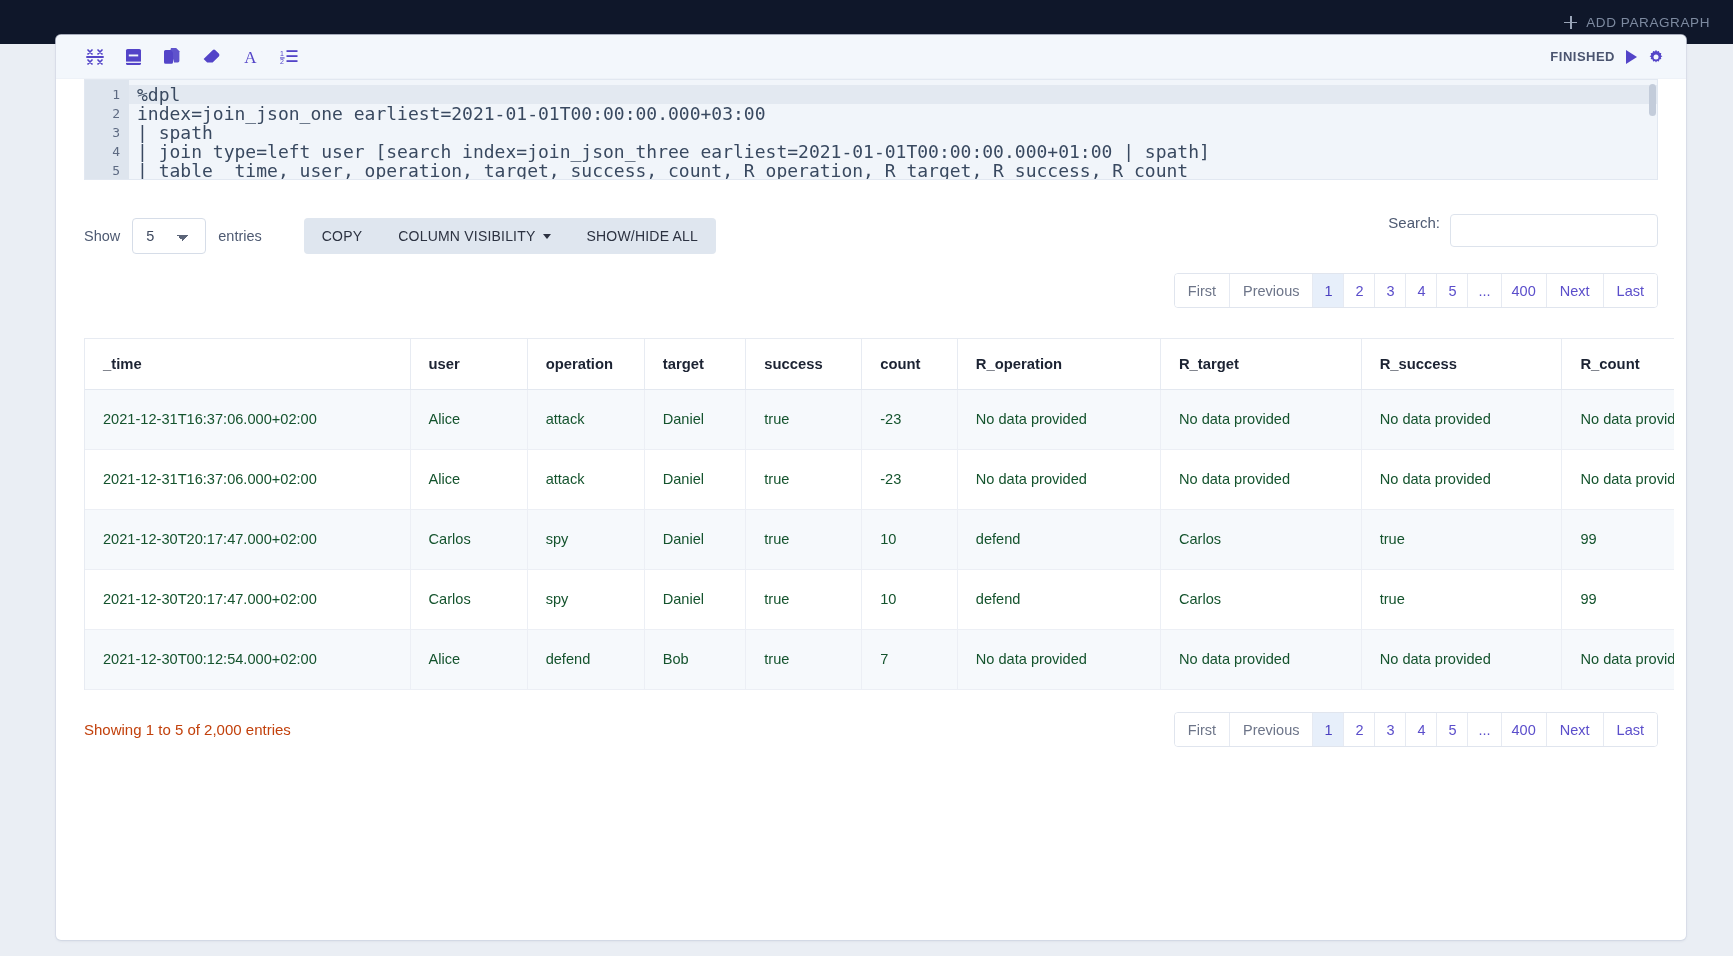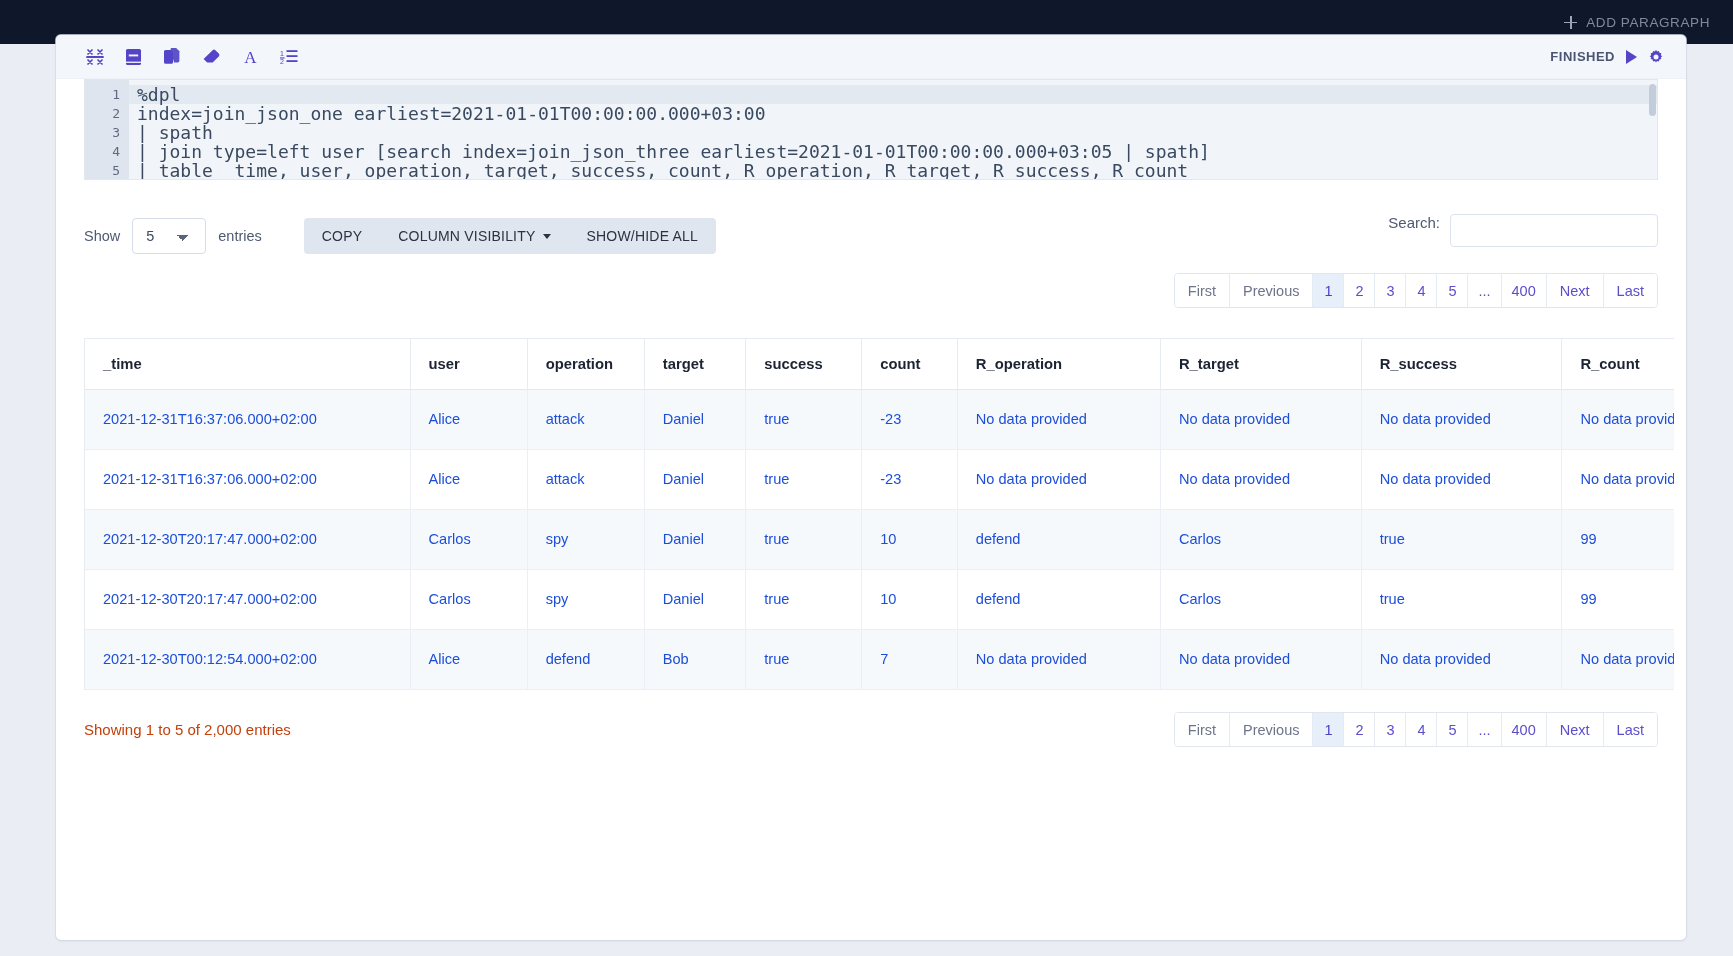--- a/index.html
+++ b/index.html
@@ -261,21 +261,21 @@
     color: #1c2333;
     font-weight: bold;
     padding: 17px 18px;
     border-right: 1px solid #e7ebf2;
     border-bottom: 1px solid #e3e8f0;
     background: #fff;
     vertical-align: middle;
   }
   table.dt td {
     font-size: 14.6px;
-    color: #1d4ed8;
+    color: #14532d;
     padding: 15px 18px;
     border-right: 1px solid #eceff5;
     border-bottom: 1px solid #eceff5;
     vertical-align: top;
     line-height: 29px;
   }
   table.dt tbody tr:nth-child(odd) td { background: #f6f9fc; }
   table.dt tbody tr:nth-child(even) td { background: #ffffff; }
 
   .col-time    { width: 272px; }
@@ -388,21 +388,21 @@
           <div>1</div>
           <div>2</div>
           <div>3</div>
           <div>4</div>
           <div>5</div>
         </div>
         <div class="code">
           <div>%dpl</div>
           <div>index=join_json_one earliest=2021-01-01T00:00:00.000+03:00</div>
           <div>| spath</div>
-          <div>| join type=left user [search index=join_json_three earliest=2021-01-01T00:00:00.000+03:05 | spath]</div>
+          <div>| join type=left user [search index=join_json_three earliest=2021-01-01T00:00:00.000+01:00 | spath]</div>
           <div>| table _time, user, operation, target, success, count, R_operation, R_target, R_success, R_count</div>
           <div class="v-scroll"></div>
         </div>
       </div>
 
       <div class="controls">
         <div class="show-entries">
           <span>Show</span>
           <select class="len-select" id="lenSelect"><option value="5">5</option><option value="10">10</option><option value="25">25</option><option value="50">50</option><option value="100">100</option></select>
           <span>entries</span>

